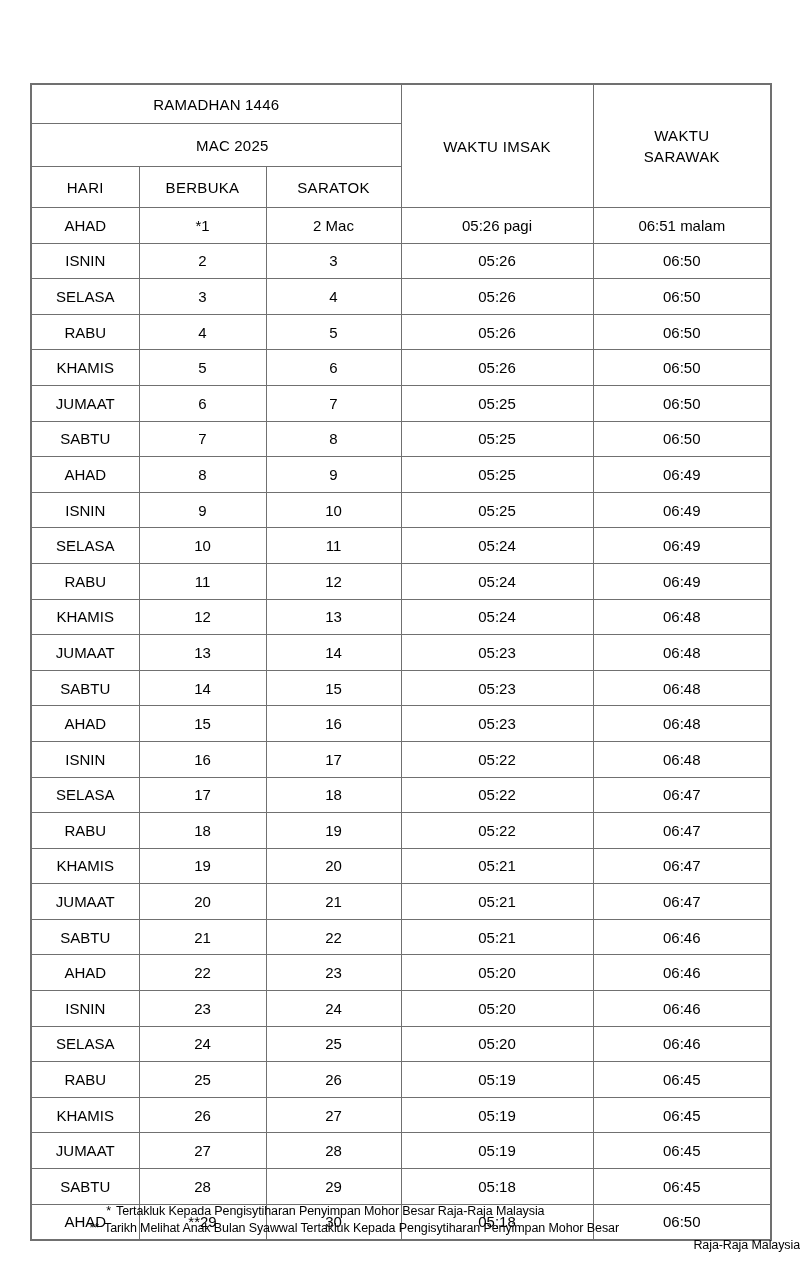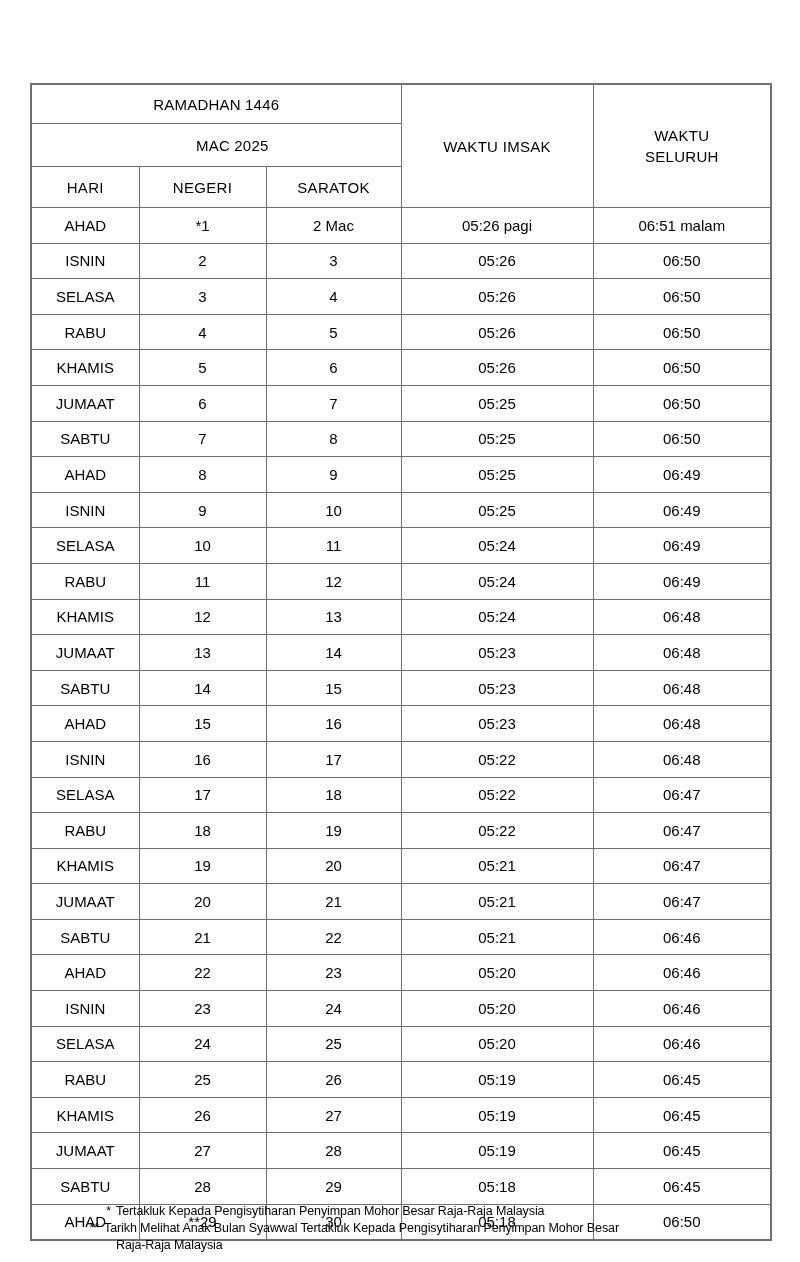--- a/index.html
+++ b/index.html
@@ -125,21 +125,21 @@
   }
   .note-mark {
     width: 36px;
     text-align: right;
     padding-right: 5px;
     flex: 0 0 auto;
     white-space: pre;
   }
   .note-indent-1 { margin-left: 75px; }
   .note-indent-2 { margin-left: 63px; }
-  .note-cont { margin-left: 116px; }
+  .note-cont { margin-left: 116px; text-align: right; }
   .note-text { flex: 1 1 auto; }
 </style>
 </head>
 <body>
 
 <div class="page">
 
 
   <div class="table-wrap">
     <table class="schedule outer-frame">
@@ -149,29 +149,29 @@
         <col class="c-miladiah">
         <col class="c-imsak">
         <col class="c-berbuka">
       </colgroup>
       <thead>
         <tr>
           <th class="group-head" colspan="3">RAMADHAN 1446</th>
           <th class="tall-head" rowspan="3">WAKTU IMSAK</th>
           <th class="tall-head" rowspan="3">
             <span>WAKTU</span><br>
-            <span>SELURUH</span>
+            <span>SARAWAK</span>
           </th>
         </tr>
         <tr>
           <th class="group-head mac" colspan="3">MAC 2025</th>
         </tr>
         <tr>
           <th class="sub-head">HARI</th>
-          <th class="sub-head">NEGERI</th>
+          <th class="sub-head">BERBUKA</th>
           <th class="sub-head">SARATOK</th>
         </tr>
       </thead>
       <tbody id="schedule-body">
           <tr>
             <td class="day bold">AHAD</td>
             <td class="num bold">*1</td>
             <td class="num bold">2 Mac</td>
             <td class="time">05:26 pagi</td>
             <td class="time">06:51 malam</td>

